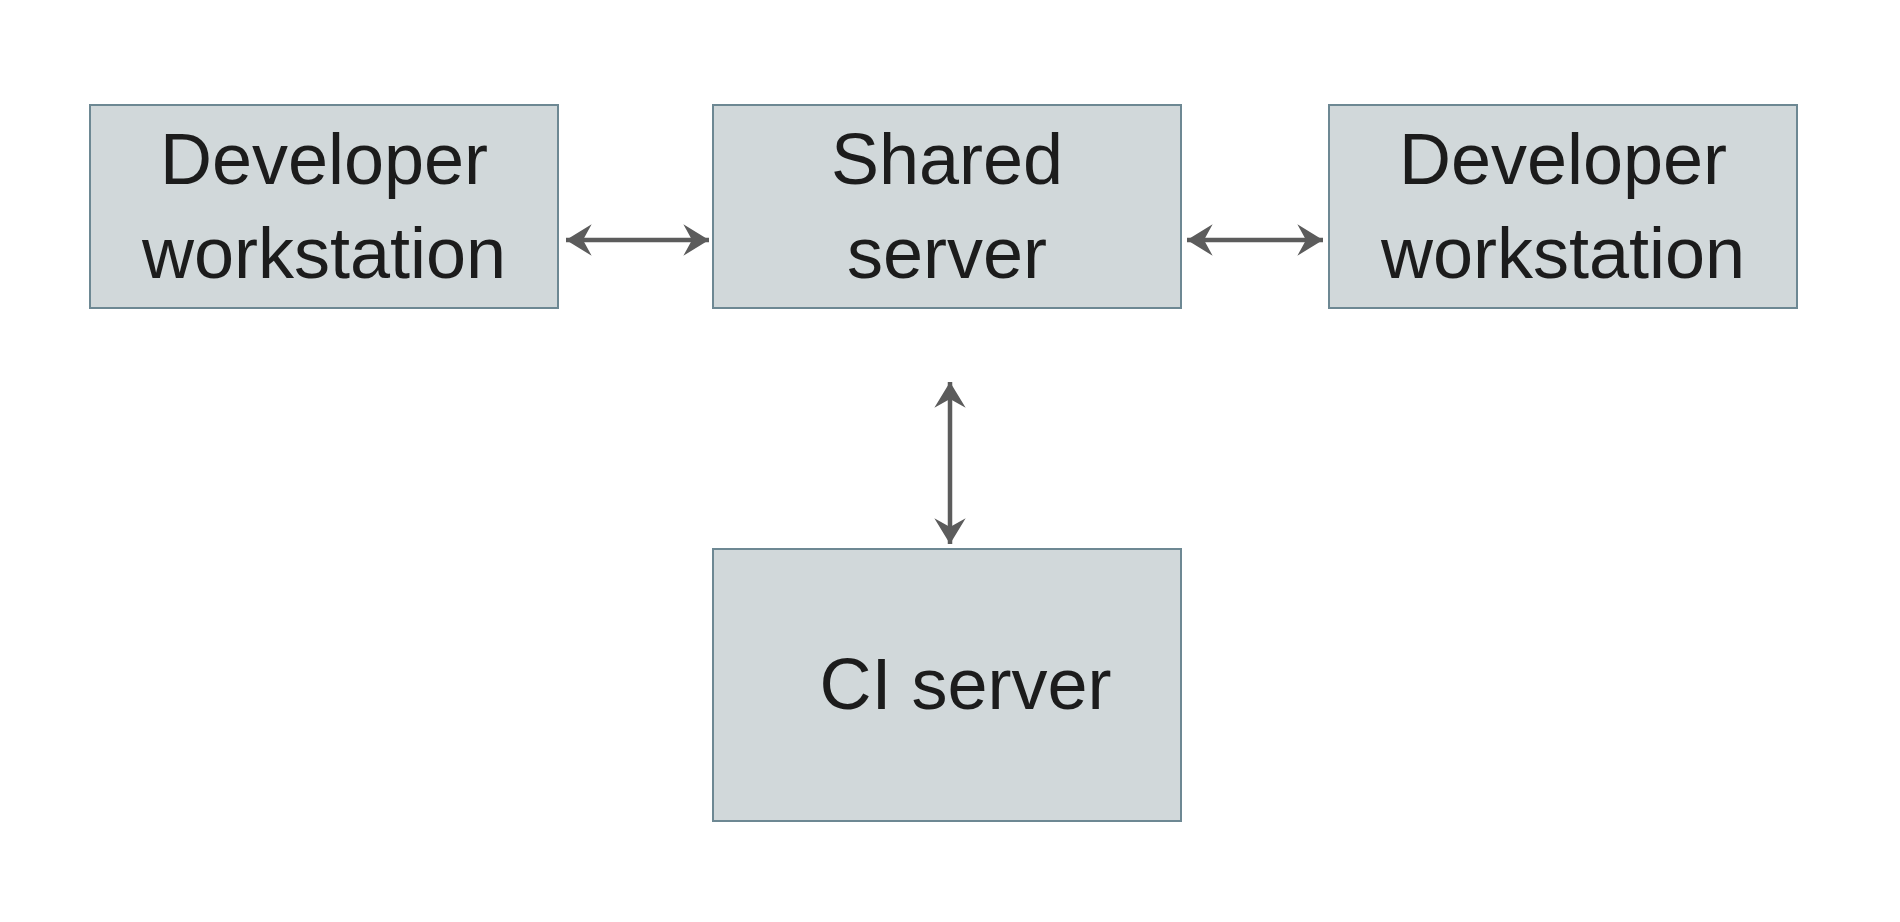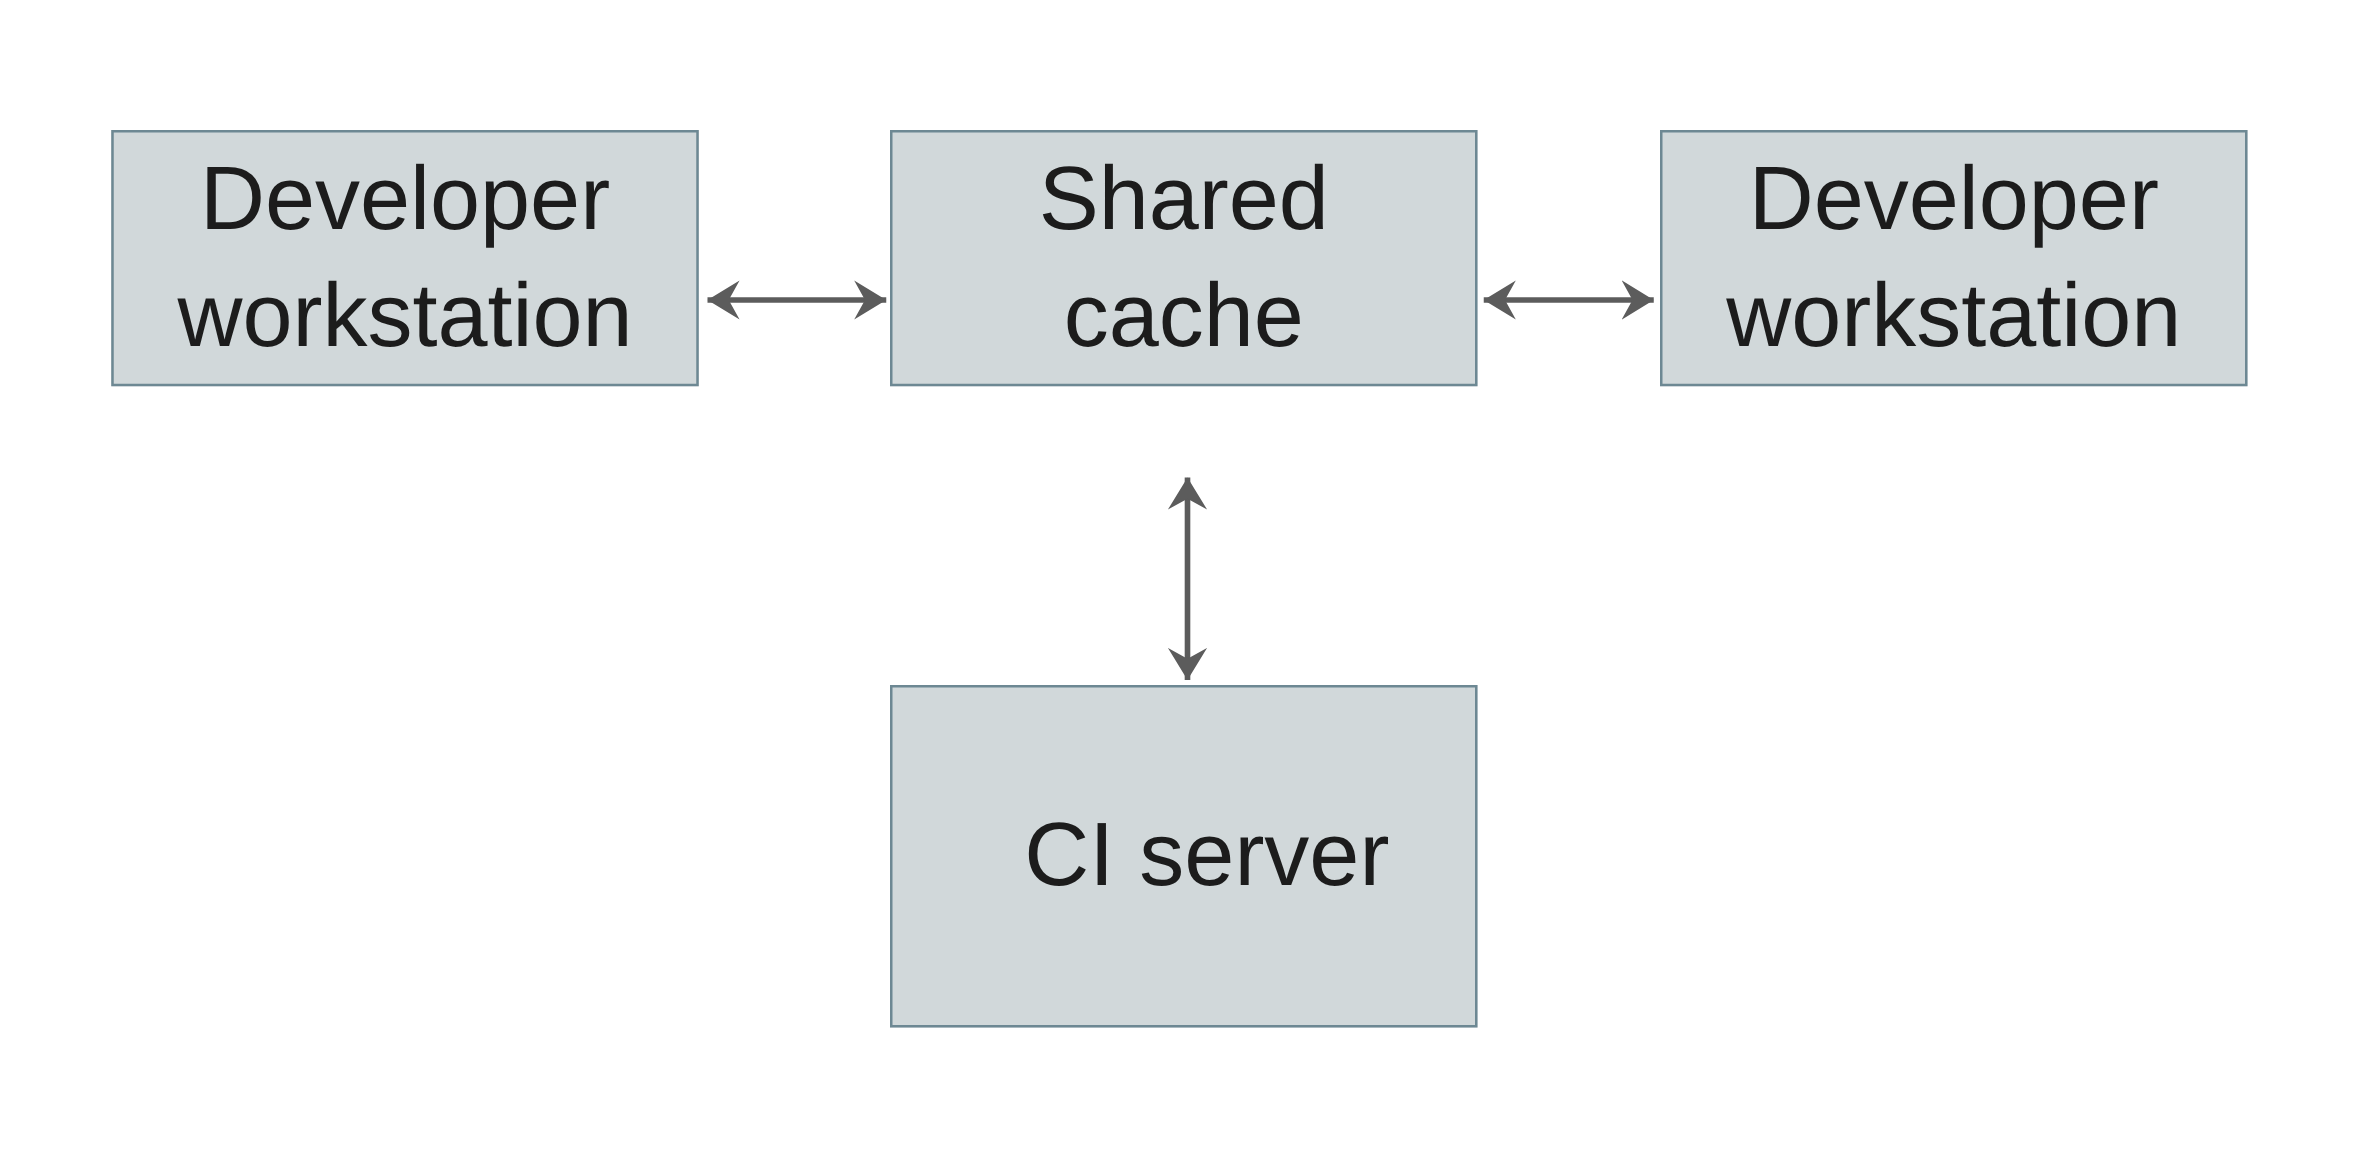--- a/index.html
+++ b/index.html
@@ -62,21 +62,21 @@
 
 <div class="canvas">
 
   <div class="node node-dev-left">
     <span class="node-label">Developer
 workstation</span>
   </div>
 
   <div class="node node-cache">
     <span class="node-label">Shared
-cache</span>
+server</span>
   </div>
 
   <div class="node node-dev-right">
     <span class="node-label">Developer
 workstation</span>
   </div>
 
   <div class="node node-ci">
     <span class="node-label">CI server</span>
   </div>

